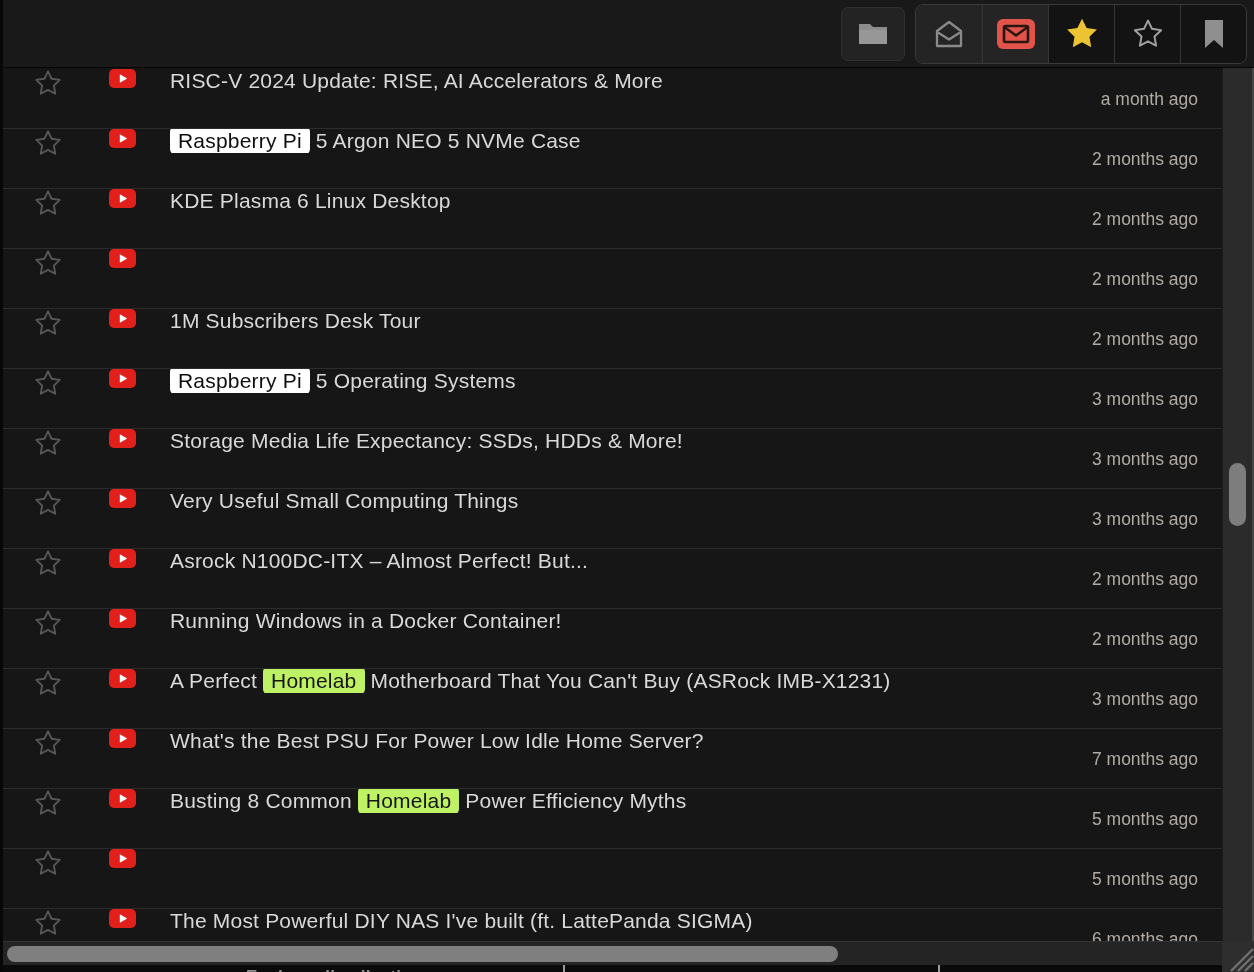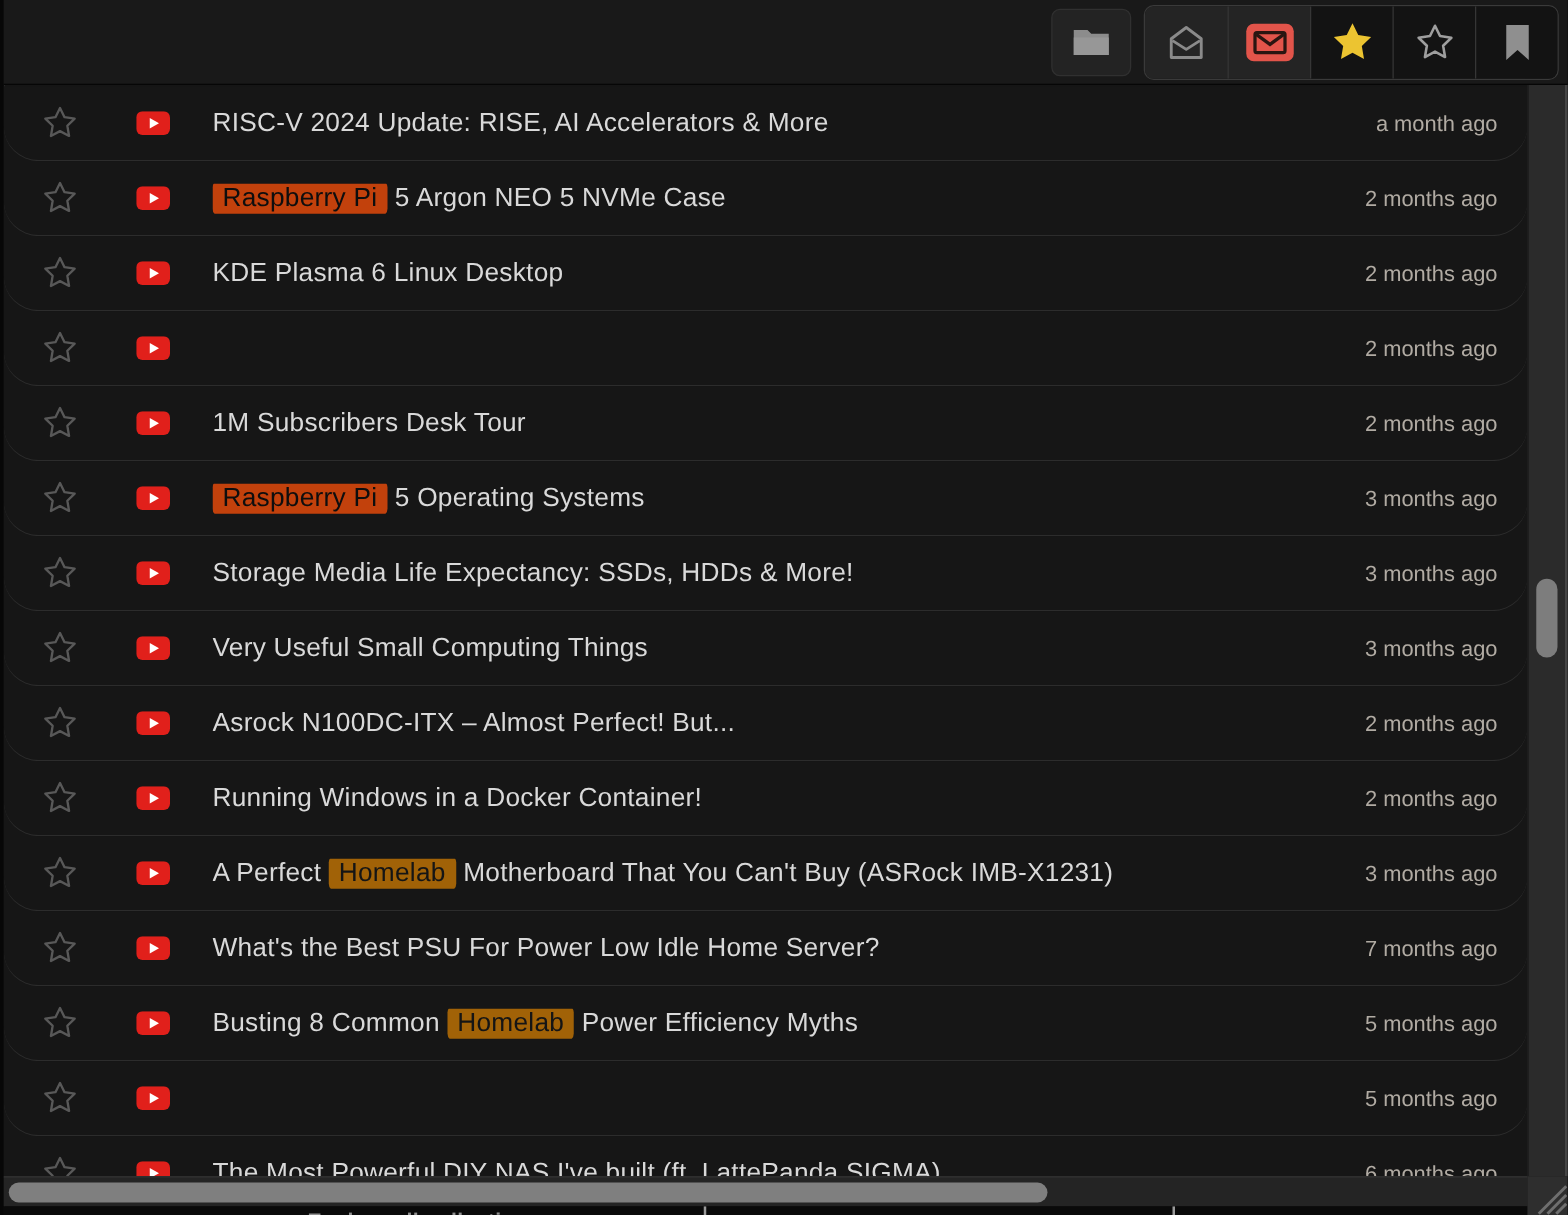--- a/index.html
+++ b/index.html
@@ -11,30 +11,30 @@
     border-bottom:1px solid #060606;display:flex;align-items:center;justify-content:flex-end;
     gap:10px;padding-right:7px;box-sizing:border-box;}
   .tb-btn{display:flex;align-items:center;justify-content:center;cursor:pointer;box-sizing:border-box;}
   .btn-folder{width:64px;height:54px;background:#232323;border:1px solid #303030;border-radius:7px;}
   .btn-group{display:flex;height:58px;border:1px solid #3a3a3a;border-radius:8px;overflow:hidden;}
   .btn-group .tb-btn{width:66px;height:100%;background:#242424;border-left:1px solid #363636;}
   .btn-group .tb-btn:first-child{border-left:none;}
   .btn-group .tb-btn.dark{background:#131313;}
   
   .list{position:absolute;top:69px;left:0;right:32px;bottom:31px;overflow:hidden;background:#161616;}
-  .row{height:59px;border-bottom:1px solid #2c2c2c;display:flex;align-items:center;position:relative;
-    box-sizing:content-box;border-radius:28px;}
+  .row{height:59px;border-bottom:1px solid #2c2c2c;display:flex;align-items:flex-start;position:relative;
+    box-sizing:content-box;}
   .row-star{margin-left:30px;flex:0 0 auto;display:flex;cursor:pointer;}
   .row-yt{margin-left:46px;flex:0 0 auto;display:flex;}
   .row-title{margin-left:34px;font-size:21px;color:#d9d9d9;white-space:nowrap;letter-spacing:.2px;
     padding-right:150px;overflow:hidden;}
   .row-time{position:absolute;right:24px;top:50%;transform:translateY(-50%);font-size:17.5px;
     color:#b1aba3;white-space:nowrap;background:inherit;}
-  .mark-b{background:#c2410c;color:#0e0e0e;border-radius:6px;padding:3px 8px;}
-  .mark-d{background:#a16207;color:#151515;border-radius:6px;padding:3px 8px;}
+  .mark-b{background:#ffffff;color:#0e0e0e;border-radius:6px;padding:3px 8px;}
+  .mark-d{background:#bef264;color:#151515;border-radius:6px;padding:3px 8px;}
   
   .vscroll{position:absolute;top:68px;right:0;width:32px;bottom:31px;background:#2b2b2b;
     border-left:1px solid #1b1b1b;border-right:2px solid #464646;box-sizing:border-box;}
   .vthumb{position:absolute;left:6px;width:17px;top:395px;height:63px;border-radius:9px;background:#7d7d7d;}
   .hscroll{position:absolute;left:0;right:32px;bottom:7px;height:24px;background:#242424;
     border-top:1px solid #333;box-sizing:border-box;}
   .hthumb{position:absolute;left:4px;top:4px;width:831px;height:16px;border-radius:8px;background:#7f7f7f;}
   .corner{position:absolute;right:0;bottom:0;width:32px;height:31px;background:#2e2e2e;overflow:hidden;}
   .footer{position:absolute;left:0;right:32px;bottom:0;height:7px;background:#0a0a0a;overflow:hidden;}
   .footer-link{position:absolute;left:243px;top:2px;font-size:17px;font-weight:bold;color:#8f8f8f;

